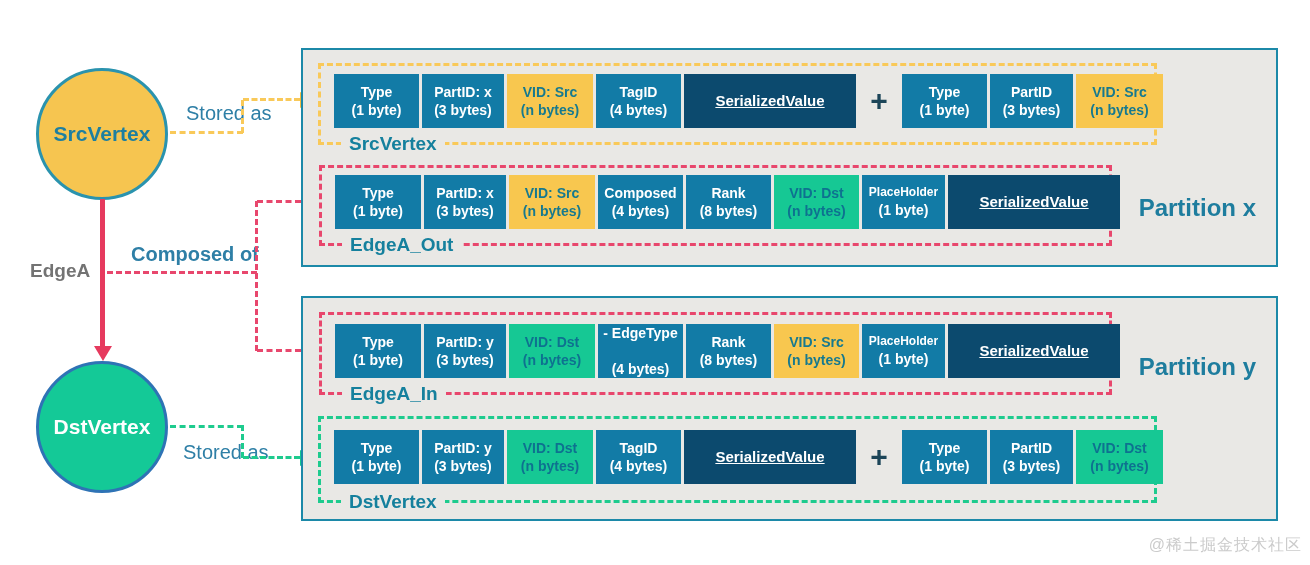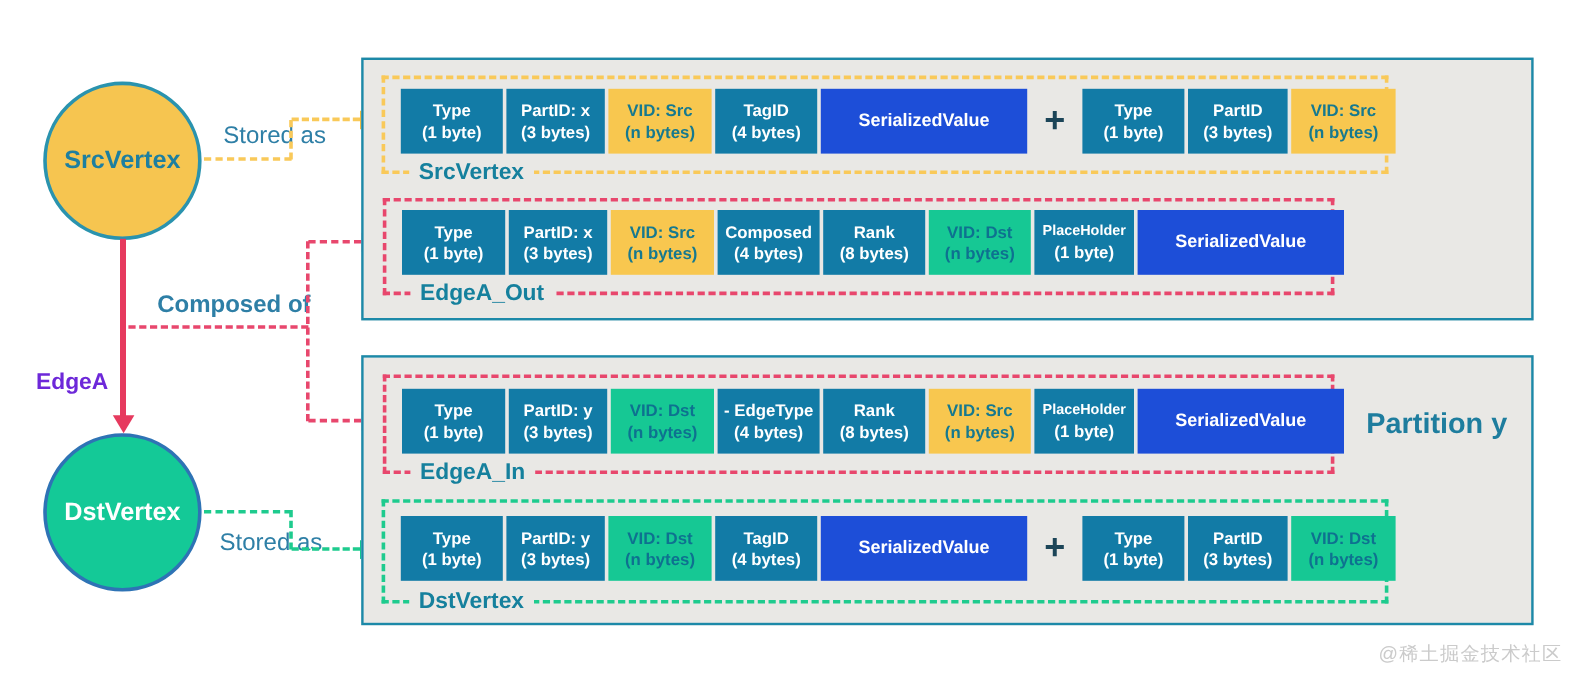--- a/index.html
+++ b/index.html
@@ -11,21 +11,21 @@
   .circle { width:132px; height:132px; border-radius:50%; display:flex; align-items:center;
             justify-content:center; font-weight:bold; font-size:21px; }
   .src-circle { left:36px; top:68px; background:#f6c550; border:3px solid #2a93ae; color:#1d7fa0; }
   .dst-circle { left:36px; top:361px; background:#14c997; border:3px solid #2e73b5; color:#ffffff; }
 
   .edge-line { left:100px; top:199px; width:5px; height:148px; background:#e63a5e; }
   .arrow-down { width:0; height:0; border-left:9px solid transparent; border-right:9px solid transparent;
                 border-top:15px solid #e63a5e; left:94px; top:346px; }
 
   .conn-label { color:#2e7fa6; font-size:20px; }
-  .edge-name  { color:#6d28d9; font-size:19px; font-weight:bold;margin-top:48px; }
+  .edge-name  { color:#737373; font-size:19px; font-weight:bold; }
 
   .dash-h { border-top:3px dashed; height:0; }
   .dash-v { border-left:3px dashed; width:0; }
   .c-yel { border-color:#f9c959; }
   .c-red { border-color:#e8476d; }
   .c-grn { border-color:#1ecb8e; }
 
   .arrow-right { width:0; height:0; border-top:8px solid transparent; border-bottom:8px solid transparent;
                  border-left:16px solid; }
   .a-yel { border-left-color:#f3bb40; }
@@ -42,21 +42,21 @@
   .rg-yel { border-color:#f9c959; }
   .rg-red { border-color:#e8476d; }
   .rg-grn { border-color:#1ecb8e; }
 
   .cells { position:absolute; left:13px; display:flex; column-gap:3px; height:54px; }
   .cell { display:flex; flex-direction:column; align-items:center; justify-content:center;
           text-align:center; font-weight:bold; font-size:14px; line-height:1.32; color:#ffffff; }
   .cell.blue   { background:#127ba6; }
   .cell.yellow { background:#f8c74f; color:#16798f; }
   .cell.green  { background:#16c894; color:#0e7190; }
-  .cell.dark   { background:#1d4ed8; font-size:15px; }
+  .cell.dark   { background:#0c4a6e; font-size:15px;text-decoration:underline; }
   .cell.small div:first-child { font-size:12px; }
   .plus { width:40px; display:flex; align-items:center; justify-content:center;
           font-size:30px; font-weight:bold; color:#1c4558; }
 
   .row-label { position:absolute; left:20px; bottom:-13px; background:#e9e8e5; padding:0 8px;
                color:#15809d; font-size:19px; font-weight:bold; line-height:22px; }
 
   .watermark { right:8px; top:535px; color:#cbcbcb; font-size:16px; letter-spacing:1px; }
 </style>
 </head>
@@ -161,38 +161,39 @@
         <div class="cell blue small" style="width: 83px;">
           <div>PlaceHolder</div>
           <div>(1 byte)</div>
         </div>
         <div class="cell dark" style="width: 172px;">
           <div>SerializedValue</div>
         </div>
       </div>
     <div class="row-label">EdgeA_Out</div>
   </div>
+  <div class="panel-name" style="top:144px;">Partition x</div>
 </div>
 
 <div class="panel panel-y">
   <div class="row-group rg-red" style="left:16px; top:14px; width:793px; height:83px;">
     <div class="cells" style="top:9px;">
         <div class="cell blue" style="width: 86px;">
           <div>Type</div>
           <div>(1 byte)</div>
         </div>
         <div class="cell blue" style="width: 82px;">
           <div>PartID: y</div>
           <div>(3 bytes)</div>
         </div>
         <div class="cell green" style="width: 86px;">
           <div>VID: Dst</div>
           <div>(n bytes)</div>
         </div>
-        <div class="cell blue" style="width: 85px;">
+        <div class="cell blue" style="width: 85px; justify-content: space-between;">
           <div>- EdgeType</div>
           <div>(4 bytes)</div>
         </div>
         <div class="cell blue" style="width: 85px;">
           <div>Rank</div>
           <div>(8 bytes)</div>
         </div>
         <div class="cell yellow" style="width: 85px;">
           <div>VID: Src</div>
           <div>(n bytes)</div>
@@ -237,16 +238,16 @@
           <div>PartID</div>
           <div>(3 bytes)</div>
         </div>
         <div class="cell green" style="width: 87px;">
           <div>VID: Dst</div>
           <div>(n bytes)</div>
         </div>
       </div>
     <div class="row-label">DstVertex</div>
   </div>
-  <div class="panel-name" style="top:42px;">Partition y</div>
+  <div class="panel-name" style="top:55px;">Partition y</div>
 </div>
 
 <div class="abs watermark">@稀土掘金技术社区</div>
 
 </body></html>

